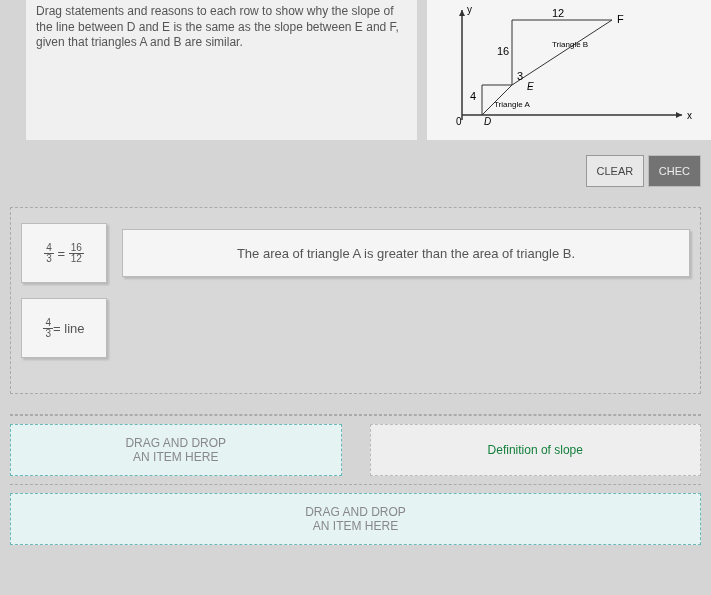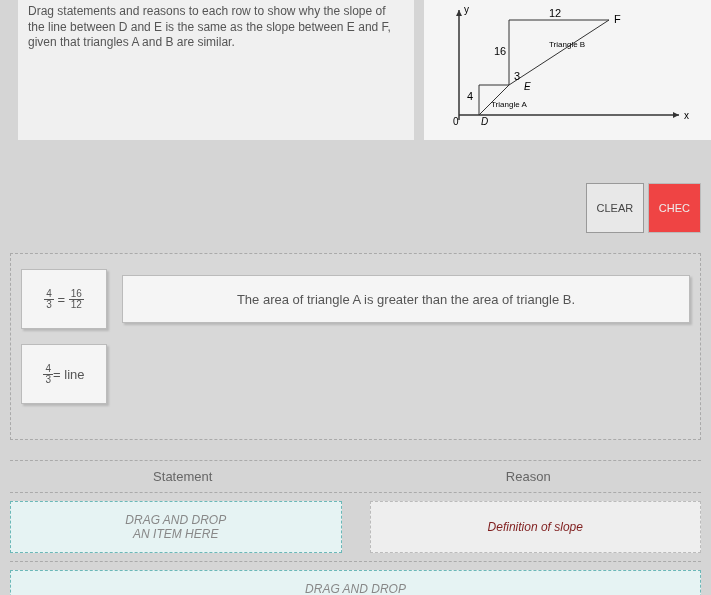--- a/index.html
+++ b/index.html
@@ -9,21 +9,21 @@
     background: #d5d5d5;
     width: 711px;
     height: 595px;
     overflow: hidden;
     color: #444;
     font-size: 13px;
   }
   .top-area {
     display: flex;
     gap: 10px;
-    padding: 0 0 15px 8px;
+    padding: 0 0 15px 16px;
   }
   .instruction {
     background: #f0f0f0;
     padding: 4px 10px 30px 10px;
     width: 380px;
     font-size: 12px;
     line-height: 1.3;
     color: #555;
     margin-left: 10px;
   }
@@ -36,30 +36,29 @@
   }
   svg { display: block; }
   .btn-row {
     text-align: right;
     padding-right: 10px;
     margin-bottom: 20px;
   }
   .btn {
     display: inline-block;
     border: 1px solid #999;
-    padding: 18px 10px;
+    padding: 9px 10px;
     font-size: 11px;
     background: #e8e8e8;
     color: #444;
   }
   .btn.check {
-    background: #ef4444;
+    background: #737373;
     color: #eee;
     border-color: #bbb;
-    margin-top: 28px;
   }
   .tiles-area {
     border: 1px dashed #aaa;
     margin: 0 10px 20px 10px;
     padding: 15px 10px 20px 10px;
     background: #d8d8d8;
   }
   .tiles-row {
     display: flex;
     align-items: center;
@@ -102,40 +101,39 @@
     text-align: center;
     padding: 8px;
     font-size: 13px;
     color: #666;
   }
   .body-row {
     display: flex;
     gap: 28px;
     border-top: 1px dashed #aaa;
     padding: 8px 0;
-    font-style: italic;
   }
   .stmt-cell, .reason-cell {
     flex: 1;
     min-height: 50px;
     display: flex;
     align-items: center;
     justify-content: center;
     font-size: 12px;
     color: #888;
   }
   .drop-target {
     border: 1px dashed #6bb8b8;
     background: #e6f3f3;
     text-align: center;
   }
   .filled {
     border: 1px dashed #bbb;
     background: #eee;
-    color: #7f1d1d;
+    color: #15803d;
   }
 </style>
 </head>
 <body>
 
 <div class="top-area">
   <div class="instruction">Drag statements and reasons to each row to show why the slope of the line between D and E is the same as the slope between E and F, given that triangles A and B are similar.</div>
   <div class="diagram-box">
     <svg width="270" height="130" viewBox="0 0 270 130">
       <line x1="30" y1="110" x2="250" y2="110" stroke="#333" stroke-width="1.5"></line>
@@ -189,24 +187,20 @@
       <span class="frac">
           <span class="n">4</span>
           <span class="d">3</span>
         </span>
       <span> = line</span>
     </div>
   </div>
 </div>
 
 <div class="proof-table">
-  <div class="header-row">
-    <div class="header-cell">Statement</div>
-    <div class="header-cell">Reason</div>
-  </div>
   <div class="body-row">
     <div class="stmt-cell drop-target" style="white-space:pre-line">DRAG AND DROP
 AN ITEM HERE</div>
     <div class="reason-cell filled">Definition of slope</div>
   </div>
   <div class="body-row">
     <div class="stmt-cell drop-target" style="white-space:pre-line">DRAG AND DROP
 AN ITEM HERE</div>
   </div>
 </div>

